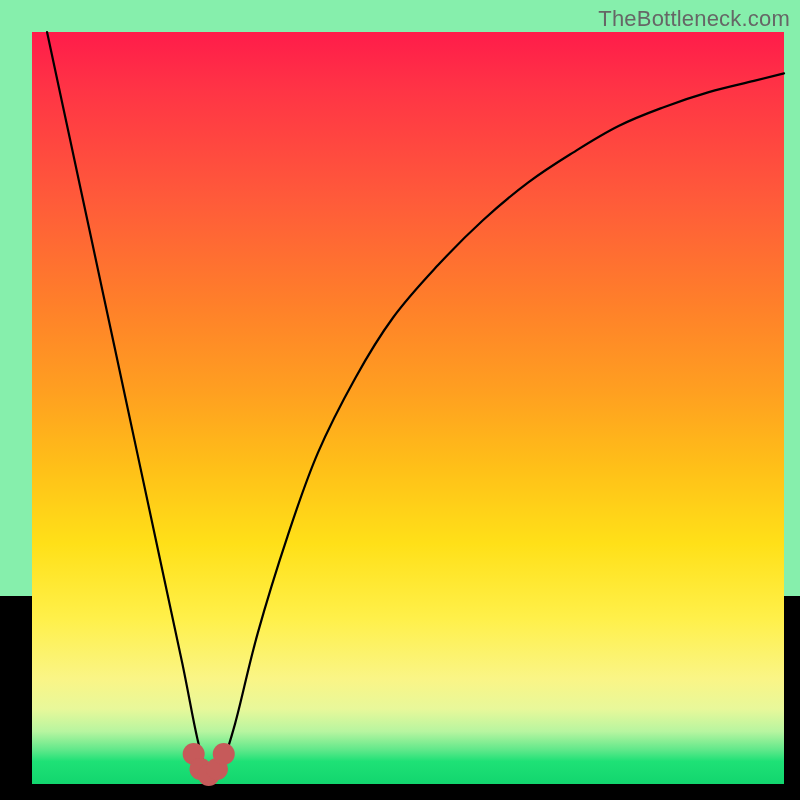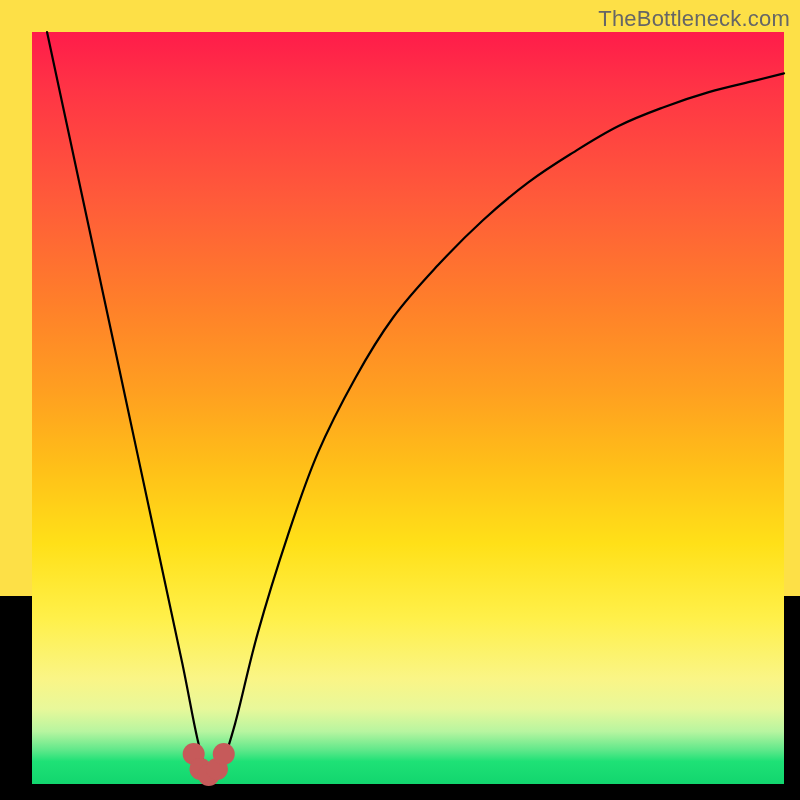--- a/index.html
+++ b/index.html
@@ -9,21 +9,21 @@
     height: 800px;
     overflow: hidden;
     background: #000;
     font-family: Arial, Helvetica, sans-serif;
   }
   .frame {
     position: absolute;
     left: 0; top: 0;
     width: 800px;
     height: 596px;
-    background: #fde047;
+    background: #86efac;
   }
   .plot {
     position: absolute;
     left: 32px;
     top: 32px;
     width: 752px;
     height: 752px;
     
     background: linear-gradient(
       to bottom,

